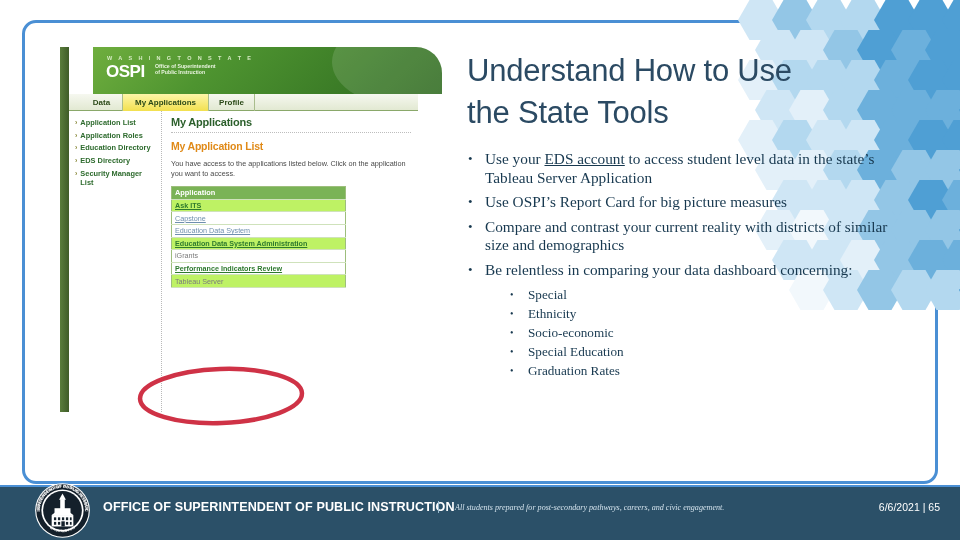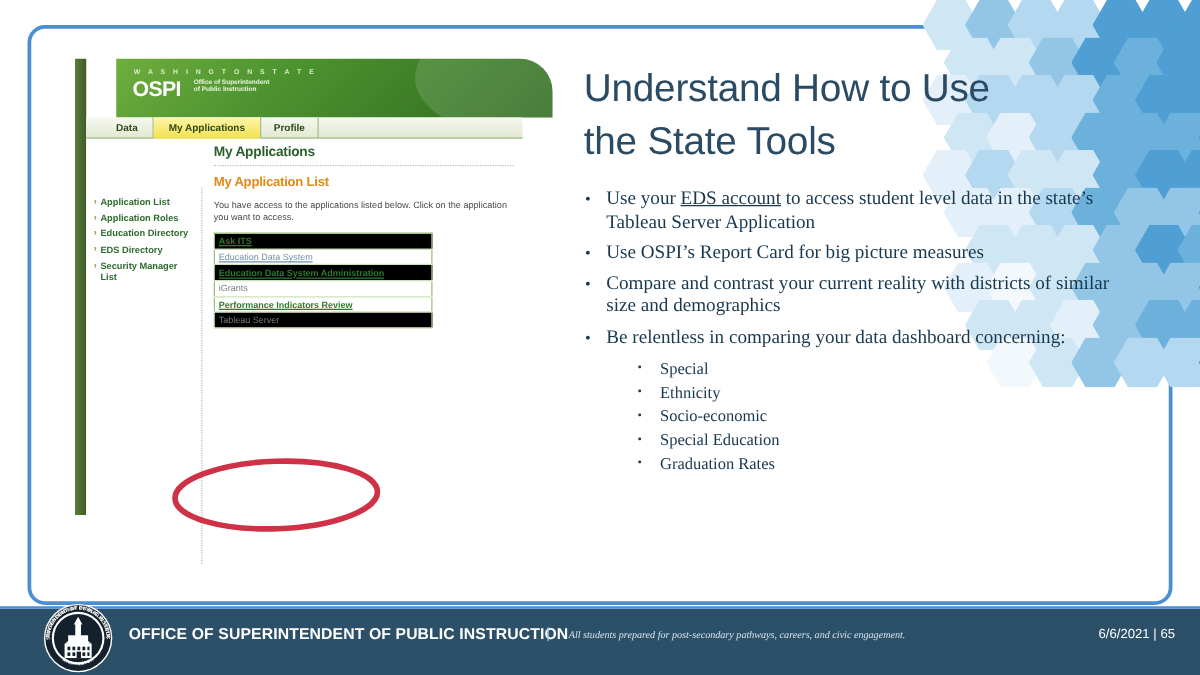--- a/index.html
+++ b/index.html
@@ -44,37 +44,37 @@
       font-weight:bold; line-height:6.4px; width:90px; }
 
   #shot .tabstrip { position:absolute; left:9px; top:47px; width:349px; height:17px;
       background:linear-gradient(to bottom,#f6f8f0,#e2e9d2); border-bottom:1px solid #8aa86a; }
   .tab { position:absolute; top:0; height:17px; font-size:8px; font-weight:bold; color:#2c4a18;
       line-height:17px; text-align:center; border-right:1px solid #a9bd8c; }
   .tab.sel { background:linear-gradient(to bottom,#fdf6a8,#f2e04f); }
 
   #shot .body { position:absolute; left:9px; top:64px; width:349px; height:301px; background:#fff; }
   #shot .sidebar { position:absolute; left:0; top:0; width:93px; height:301px;
-      border-right:1px dotted #b9b9b9; padding:7px 4px 0 6px;margin-top:39px; }
+      border-right:1px dotted #b9b9b9; padding:7px 4px 0 6px; }
   .nav-row { display:flex; font-size:7.4px; font-weight:bold; color:#2e6b2e; line-height:9.2px;
       margin-bottom:3.5px; }
   .nav-chev { color:#8a8a3c; margin-right:3px; font-size:7px; line-height:9.2px; }
 
   #shot .content { position:absolute; left:94px; top:0; width:255px; height:301px; padding:5px 7px 0 8px; }
   .h-my-apps { font-size:11px; font-weight:bold; color:#2b5f2b; letter-spacing:-0.2px; }
   .dotrule { height:1px; border-bottom:1px dotted #bdbdbd; margin:4px 0 7px 0; }
   .h-list { font-size:10.5px; font-weight:bold; color:#e08a18; letter-spacing:-0.2px; }
   .para { font-size:7.3px; color:#4a4a4a; line-height:9.6px; margin-top:7px; }
   .para a { color:#3a6fb5; text-decoration:none; }
 
   .apptable { margin-top:8px; width:175px; border:1px solid #9dbe7c; border-collapse:collapse; }
   .apptable td { font-size:7.2px; padding:1.3px 3px; border-bottom:1px solid #cfe2bb;
       color:#2e7a2e; white-space:nowrap; }
   .apptable tr.hdr td { background:#7ab356; color:#ffffff; font-weight:bold; font-size:7.4px; }
-  .apptable tr.alt td { background:#000000;margin-left:35px; }
+  .apptable tr.alt td { background:#bef264;margin-left:35px; }
   .apptable td.lnk { text-decoration:underline; font-weight:bold; }
   .apptable td.dim { color:#7b7b7b; }
   .apptable td.dimlnk { color:#6f8fae; text-decoration:underline; }
 
   
   #redring { position:absolute; left:135px; top:365px; width:172px; height:62px; z-index:5; pointer-events:none; }
 
   
   #title { position:absolute; left:467px; top:50px; width:420px; z-index:4;
       font-size:31px; line-height:42px; color:#2b4a63; font-weight:300; letter-spacing:-0.2px; }
@@ -215,22 +215,28 @@
           <span>Security Manager List</span>
         </div>
       </div>
     <div class="content">
       <div class="h-my-apps">My Applications</div>
       <div class="dotrule"></div>
       <div class="h-list">My Application List</div>
       <div class="para">You have access to the applications listed below. Click on the application you want to access.</div>
       <table class="apptable">
         <tbody id="apptbody">
+            <tr class="hdr">
+              <td>Application</td>
+            </tr>
             <tr class="alt">
               <td class="lnk">Ask ITS</td>
+            </tr>
+            <tr>
+              <td class="dimlnk">Capstone</td>
             </tr>
             <tr>
               <td class="dimlnk">Education Data System</td>
             </tr>
             <tr class="alt">
               <td class="lnk">Education Data System Administration</td>
             </tr>
             <tr>
               <td class="dim">iGrants</td>
             </tr>

